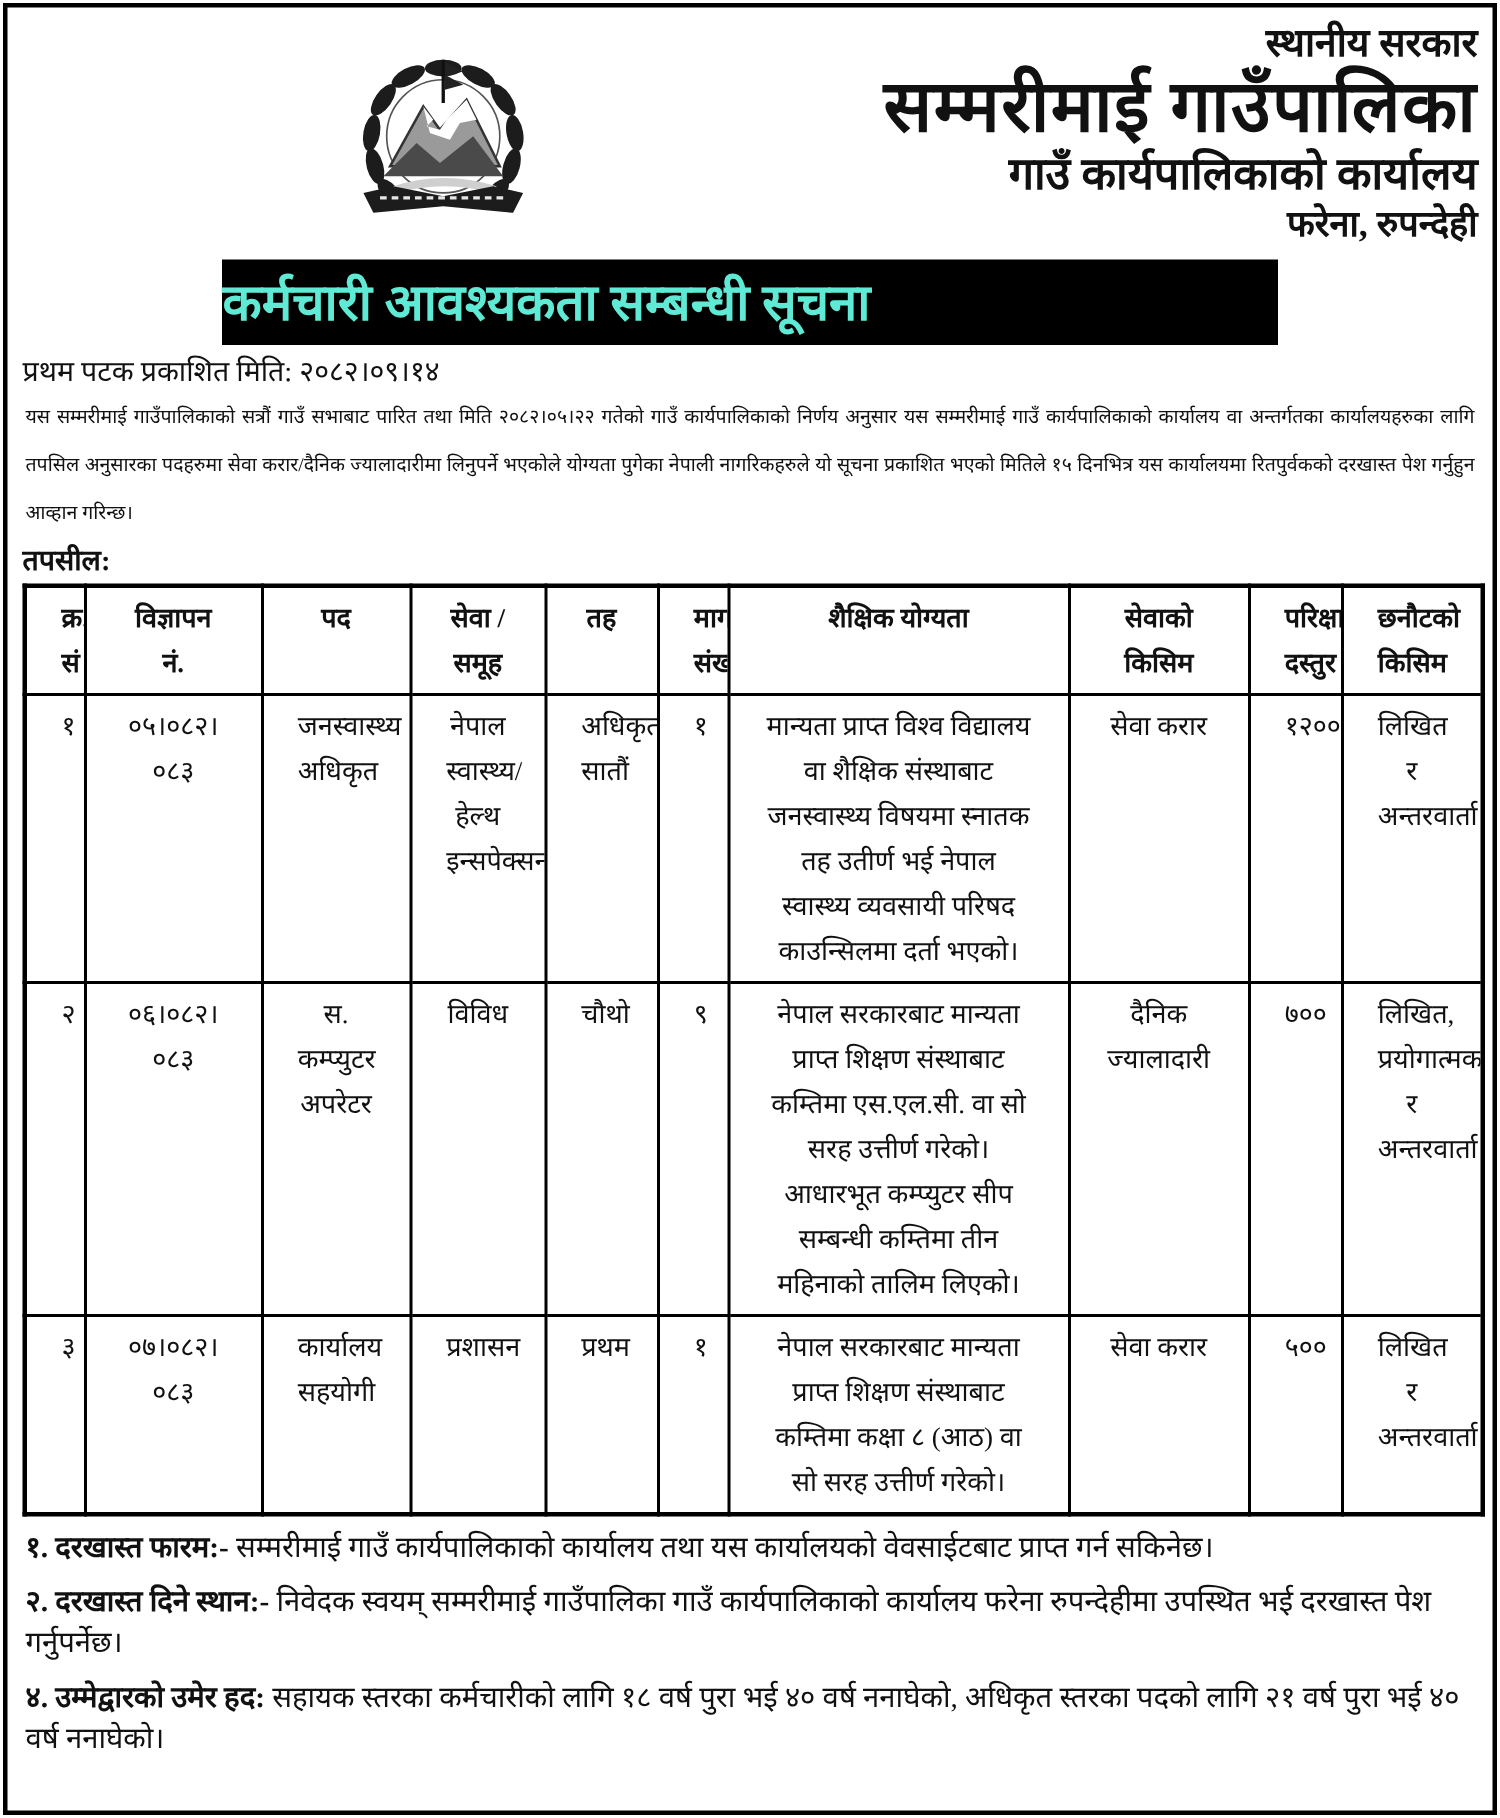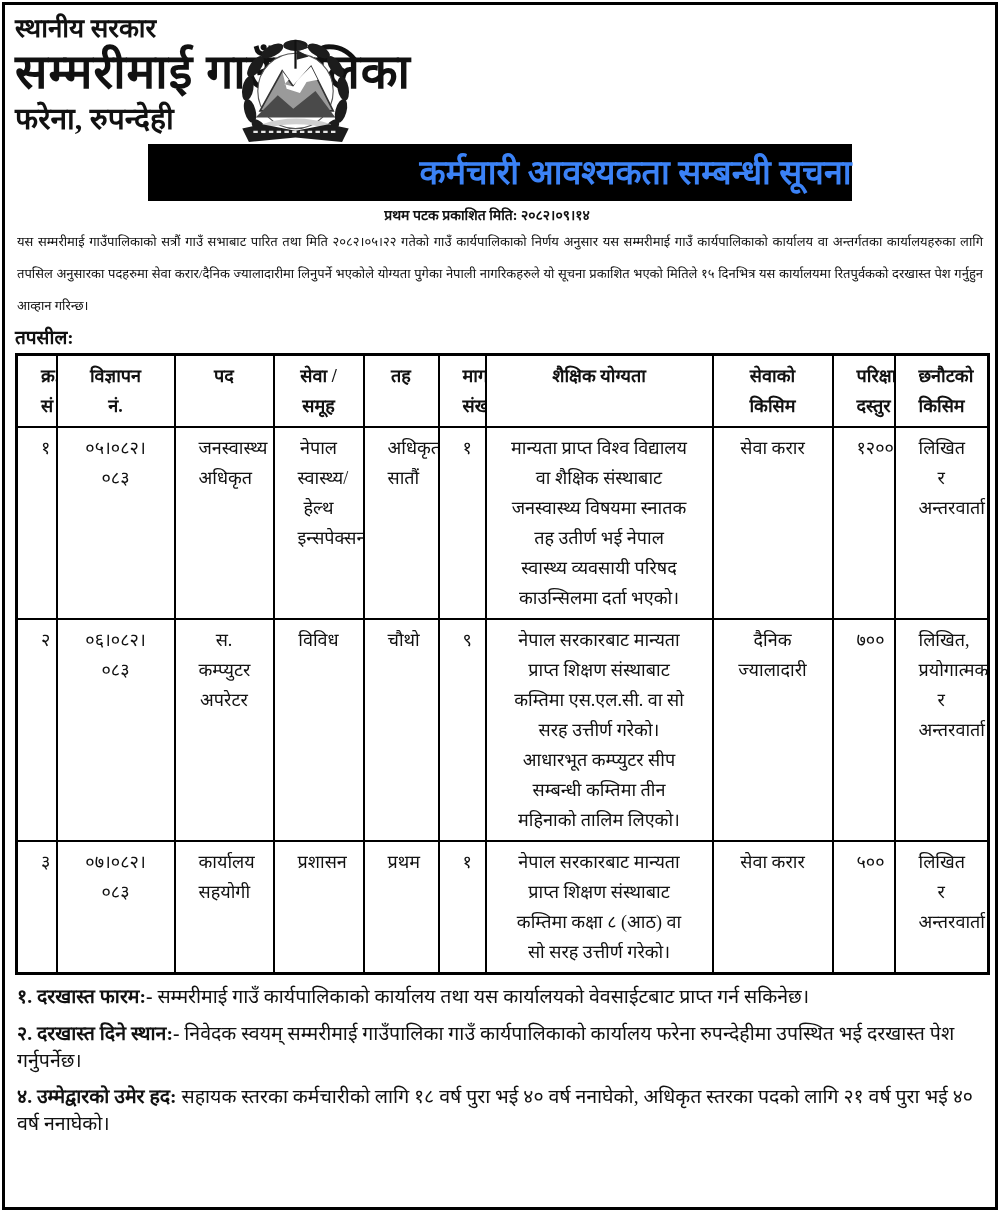--- a/index.html
+++ b/index.html
@@ -17,44 +17,44 @@
   .frame {
     width: 100%;
     height: 100%;
     border: 3px solid #000;
     background: #fff;
     padding: 4px 10px 6px 10px;
     overflow: hidden;
   }
 
   
-  .header { position: relative; text-align: left; padding-top: 4px; }
+  .header { position: relative; text-align: right; padding-top: 4px; }
   .header .logo-wrap {
     position: absolute; left: 213px; top: 22px; width: 135px; height: 122px;
   }
   .h-line1 { font-size: 26px; font-weight: bold; line-height: 1.2; }
   .h-muni  { font-size: 48px; font-weight: bold; line-height: 1.15; letter-spacing: 1px; }
   .h-office{ font-size: 30px; font-weight: bold; line-height: 1.2; }
-  .h-addr  { font-size: 30px; font-weight: bold; line-height: 1.3; }
+  .h-addr  { font-size: 24px; font-weight: bold; line-height: 1.3; }
 
   .banner {
     margin: 6px auto 0 auto;
     width: 72.5%;
     background: #000;
-    color: #3b82f6;
-    text-align: right;
+    color: #5eead4;
+    text-align: left;
     font-size: 34px;
     font-weight: bold;
     padding: 4px 0 7px 0;
   }
 
   .pub-date {
-    text-align: center;
-    font-weight: bold;
-    font-size: 14px;
+    text-align: left;
+    font-weight: normal;
+    font-size: 19px;
     padding: 4px 26px 0 0;
   }
 
   .intro {
     font-size: 13px;
     line-height: 32px;
     text-align: justify;
     padding: 2px 2px 0 2px;
   }
 
@@ -131,20 +131,21 @@
           <path d="M48,36 L54,44 L50,48 L58,50 L62,44 L74,32 L80,44 L70,46 L64,56 L52,52 Z" fill="#ffffff"></path>
           <path d="M24,78 L44,58 L58,70 L78,54 L96,78 Z" fill="#4a4a4a"></path>
           <path d="M30,84 Q60,74 92,84 L90,88 Q60,80 32,88 Z" fill="#cfcfcf"></path>
 
           <path d="M12,88 L30,84 L60,90 L90,84 L108,88 L102,100 L60,96 L18,100 Z" fill="#1c1c1c"></path>
           <path d="M22,91 L98,91" stroke="#e6e6e6" stroke-width="2" stroke-dasharray="4,3"></path>
         </svg>
       </div>
       <div class="h-line1">स्थानीय सरकार</div>
       <div class="h-muni">सम्मरीमाई गाउँपालिका</div>
+      <div class="h-office">गाउँ कार्यपालिकाको कार्यालय</div>
       <div class="h-addr">फरेना, रुपन्देही</div>
     </div>
 
     <div class="banner">कर्मचारी आवश्यकता सम्बन्धी सूचना</div>
 
     <div class="pub-date">प्रथम पटक प्रकाशित मिति: २०८२।०९।१४</div>
 
     <div class="intro">यस सम्मरीमाई गाउँपालिकाको सत्रौं गाउँ सभाबाट पारित तथा मिति २०८२।०५।२२ गतेको गाउँ कार्यपालिकाको निर्णय अनुसार यस सम्मरीमाई गाउँ कार्यपालिकाको कार्यालय वा अन्तर्गतका कार्यालयहरुका लागि तपसिल अनुसारका पदहरुमा सेवा करार/दैनिक ज्यालादारीमा लिनुपर्ने भएकोले योग्यता पुगेका नेपाली नागरिकहरुले यो सूचना प्रकाशित भएको मितिले १५ दिनभित्र यस कार्यालयमा रितपुर्वकको दरखास्त पेश गर्नुहुन आव्हान गरिन्छ।</div>
 
     <div class="tbl-caption">तपसील:</div>

